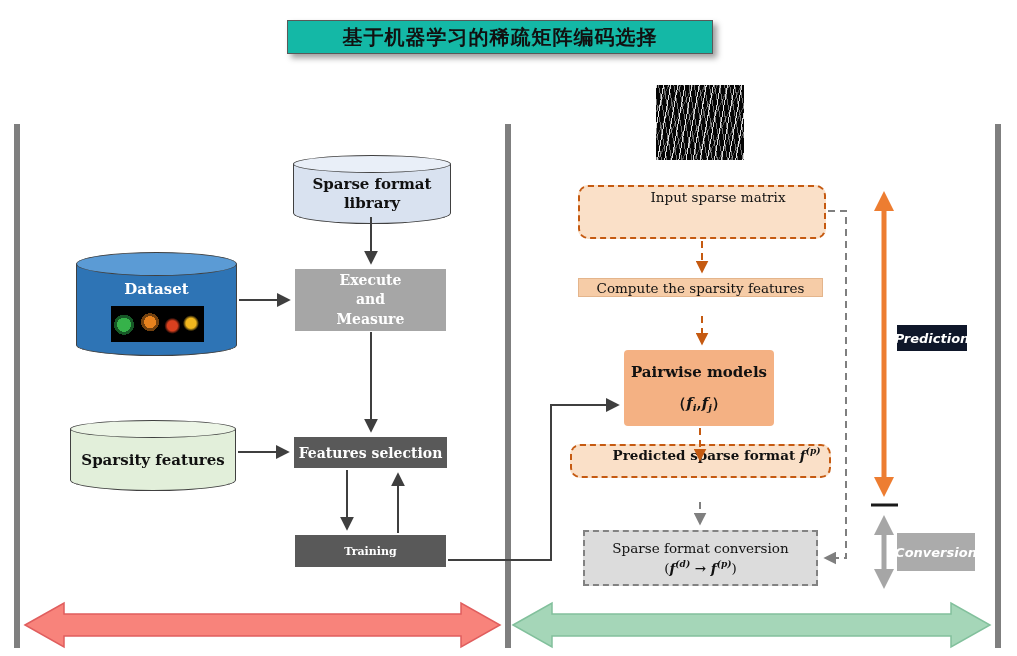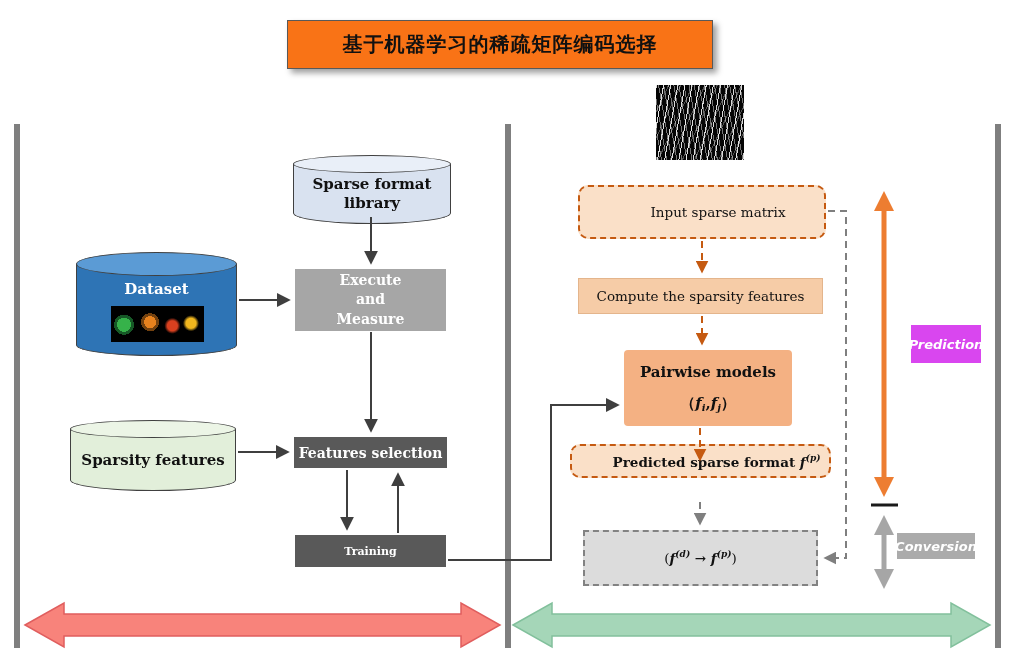--- a/index.html
+++ b/index.html
@@ -2,21 +2,21 @@
 <html><head>
 <meta charset="utf-8">
 <style>
   * { margin:0; padding:0; box-sizing:border-box; }
   html,body { background:#ffffff; }
   #canvas { position:relative; width:1017px; height:656px; background:#fff; overflow:hidden;
             font-family:"DejaVu Serif","Liberation Serif",serif; color:#111; }
   .abs { position:absolute; }
 
   
-  .title-box { left:287px; top:20px; width:426px; height:49px; background:#f97316;
+  .title-box { left:287px; top:20px; width:426px; height:34px; background:#14b8a6;
     border:1.6px solid #595959; box-shadow:4px 4px 6px rgba(0,0,0,.38);
     display:flex; align-items:center; justify-content:center;
     font-family:"DejaVu Sans","Liberation Sans",sans-serif; font-weight:bold; font-size:20px; letter-spacing:1px; }
 
   
   .vbar { width:6px; top:124px; height:524px; background:#7f7f7f; }
 
   
   .cyl { position:absolute; }
   .cyl-body { position:absolute; left:0; right:0; bottom:0; border:1.6px solid #404040; border-top:none;
@@ -56,40 +56,40 @@
     display:flex; align-items:center; justify-content:center; font-weight:bold; font-size:11px; }
 
   
   .matrix-img { left:656px; top:85px; width:88px; height:75px; background-color:#050505;
     background-image:
       repeating-linear-gradient(100deg, rgba(255,255,255,.85) 0 1px, transparent 1px 7px),
       repeating-linear-gradient(80deg,  rgba(255,255,255,.45) 0 1px, transparent 1px 5px),
       repeating-linear-gradient(115deg, rgba(255,255,255,.3)  0 1px, transparent 1px 11px); }
 
   .orange-dashed { background:#FAE0C8; border:2px dashed #C55A11; border-radius:10px;
-    display:flex; flex-direction:column; align-items:center; justify-content:center; text-align:center;padding-left:32px; }
+    display:flex; flex-direction:column; align-items:center; justify-content:space-between; text-align:center;padding-left:32px; }
   .input-box { left:578px; top:185px; width:248px; height:54px; font-size:13.5px; line-height:1.5; }
   .pred-box  { left:570px; top:444px; width:261px; height:34px; font-size:13.5px; font-weight:bold; }
 
-  .compute-box { left:578px; top:278px; width:245px; height:36px; background:#F6CCA7; border:1px solid #E4B58C;
+  .compute-box { left:578px; top:278px; width:245px; height:19px; background:#F6CCA7; border:1px solid #E4B58C;
     display:flex; align-items:center; justify-content:center; font-size:13.5px; }
 
-  .pairwise-box { left:624px; top:350px; width:168px; height:76px; background:#F4B183; border-radius:4px;
+  .pairwise-box { left:624px; top:350px; width:150px; height:76px; background:#F4B183; border-radius:4px;
     display:flex; flex-direction:column; align-items:center; justify-content:space-evenly;
     font-weight:bold; font-size:15px; }
 
   .conv-box { left:583px; top:530px; width:235px; height:56px; background:#DCDCDC; border:2px dashed #828282;
     display:flex; flex-direction:column; align-items:center; justify-content:center;
     font-size:13.5px; line-height:1.5; }
 
   .phase-label { color:#fff; font-style:italic; font-weight:bold; font-size:13px;
     font-family:"DejaVu Sans","Liberation Sans",sans-serif;
     display:flex; align-items:center; justify-content:center; }
-  .pred-label { left:897px; top:325px; width:70px; height:38px; background:#d946ef;margin-left:14px; }
-  .conv-label { left:897px; top:533px; width:78px; height:26px; background:#ABABAB;font-style:italic; }
+  .pred-label { left:897px; top:325px; width:70px; height:26px; background:#0f172a; }
+  .conv-label { left:897px; top:533px; width:78px; height:38px; background:#ABABAB;font-style:italic; }
 
   
   .fvar { font-style:italic; font-weight:bold; }
   .supx { font-size:9px; vertical-align:6px; font-style:italic; font-weight:bold; }
   .subx { font-size:10px; vertical-align:-3px; font-style:italic; font-weight:bold; }
   .bold { font-weight:bold; }
 
   
   .band-label { position:absolute; top:613px; text-align:center; font-size:17px; font-weight:bold;
     font-family:"DejaVu Sans","Liberation Sans",sans-serif; }
@@ -169,20 +169,21 @@
     </span>
   </div>
 
   <div class="abs orange-dashed pred-box">
     <span>
       <span>Predicted sparse format </span><span class="fvar">f</span><span class="supx">(p)</span>
     </span>
   </div>
 
   <div class="abs conv-box">
+    <span>Sparse format conversion</span>
     <span>
       <span>(</span><span class="fvar">f</span><span class="supx">(d)</span><span class="bold"> → </span><span class="fvar">f</span><span class="supx">(p)</span><span>)</span>
     </span>
   </div>
 
   <div class="abs phase-label pred-label">
     <span>Prediction</span>
   </div>
   <div class="abs phase-label conv-label">
     <span>Conversion</span>

